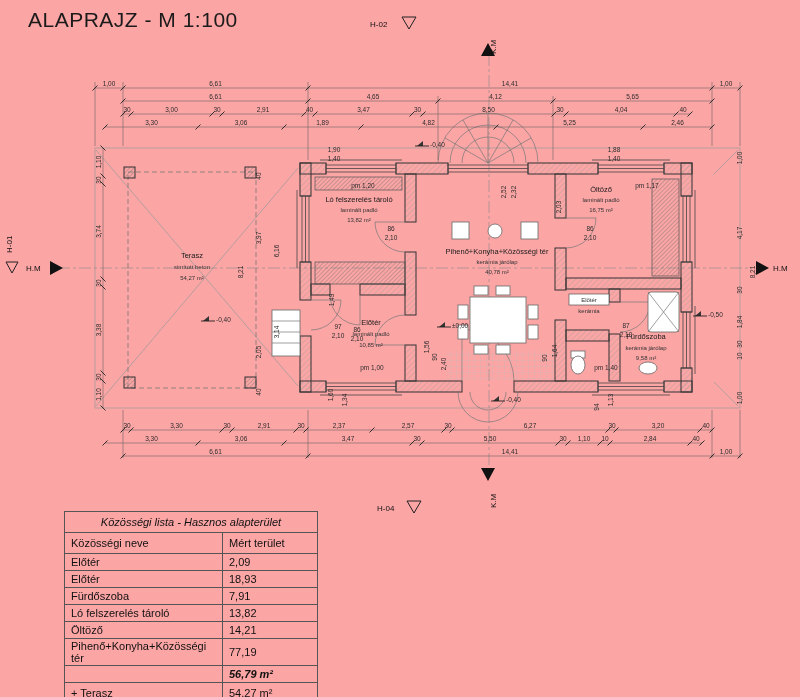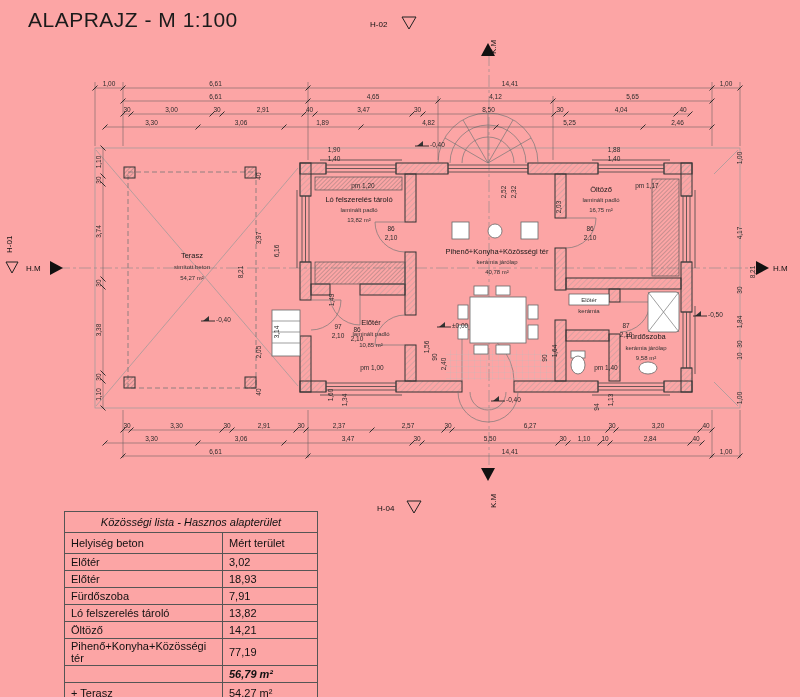--- a/index.html
+++ b/index.html
@@ -509,26 +509,26 @@
       </g>
   </svg>
 
   <div class="table-wrap">
     <table>
       <tbody>
           <tr class="t-title">
             <td colspan="2">Közösségi lista - Hasznos alapterület</td>
           </tr>
       <tr class="t-head">
-        <td>Helyiség beton</td>
+        <td>Közösségi neve</td>
         <td class="num">Mért terület</td>
       </tr>
       <tr>
             <td>Előtér</td>
-            <td class="num">3,02</td>
+            <td class="num">2,09</td>
           </tr>
       <tr>
             <td>Előtér</td>
             <td class="num">18,93</td>
           </tr>
       <tr>
             <td>Fürdőszoba</td>
             <td class="num">7,91</td>
           </tr>
       <tr>

